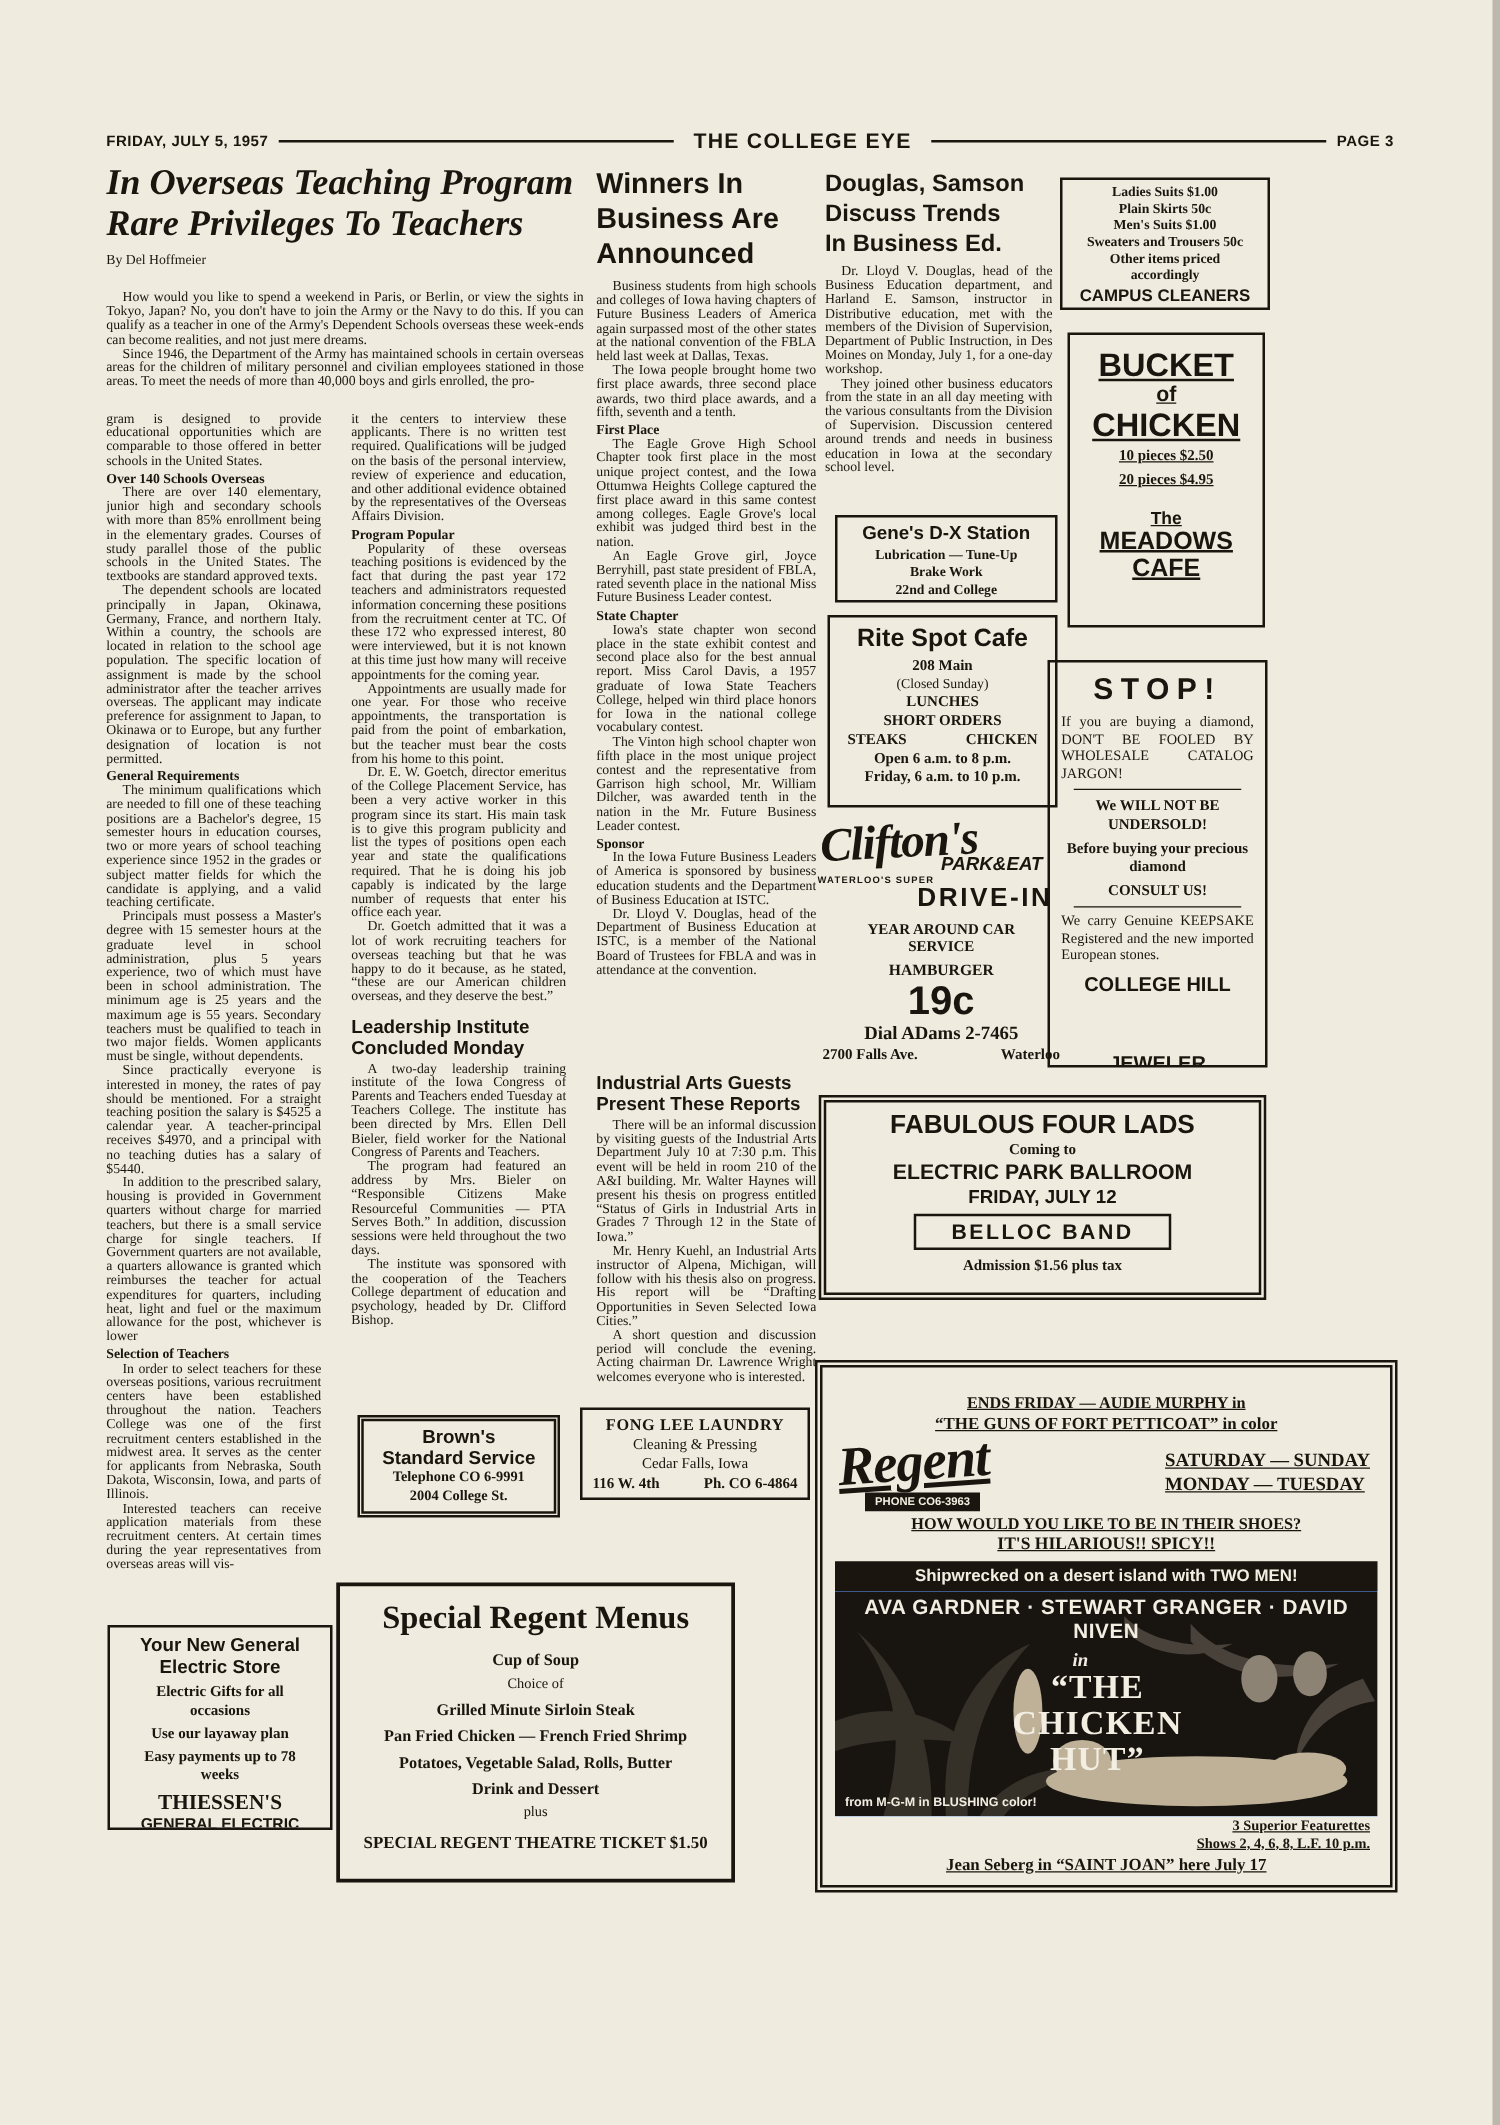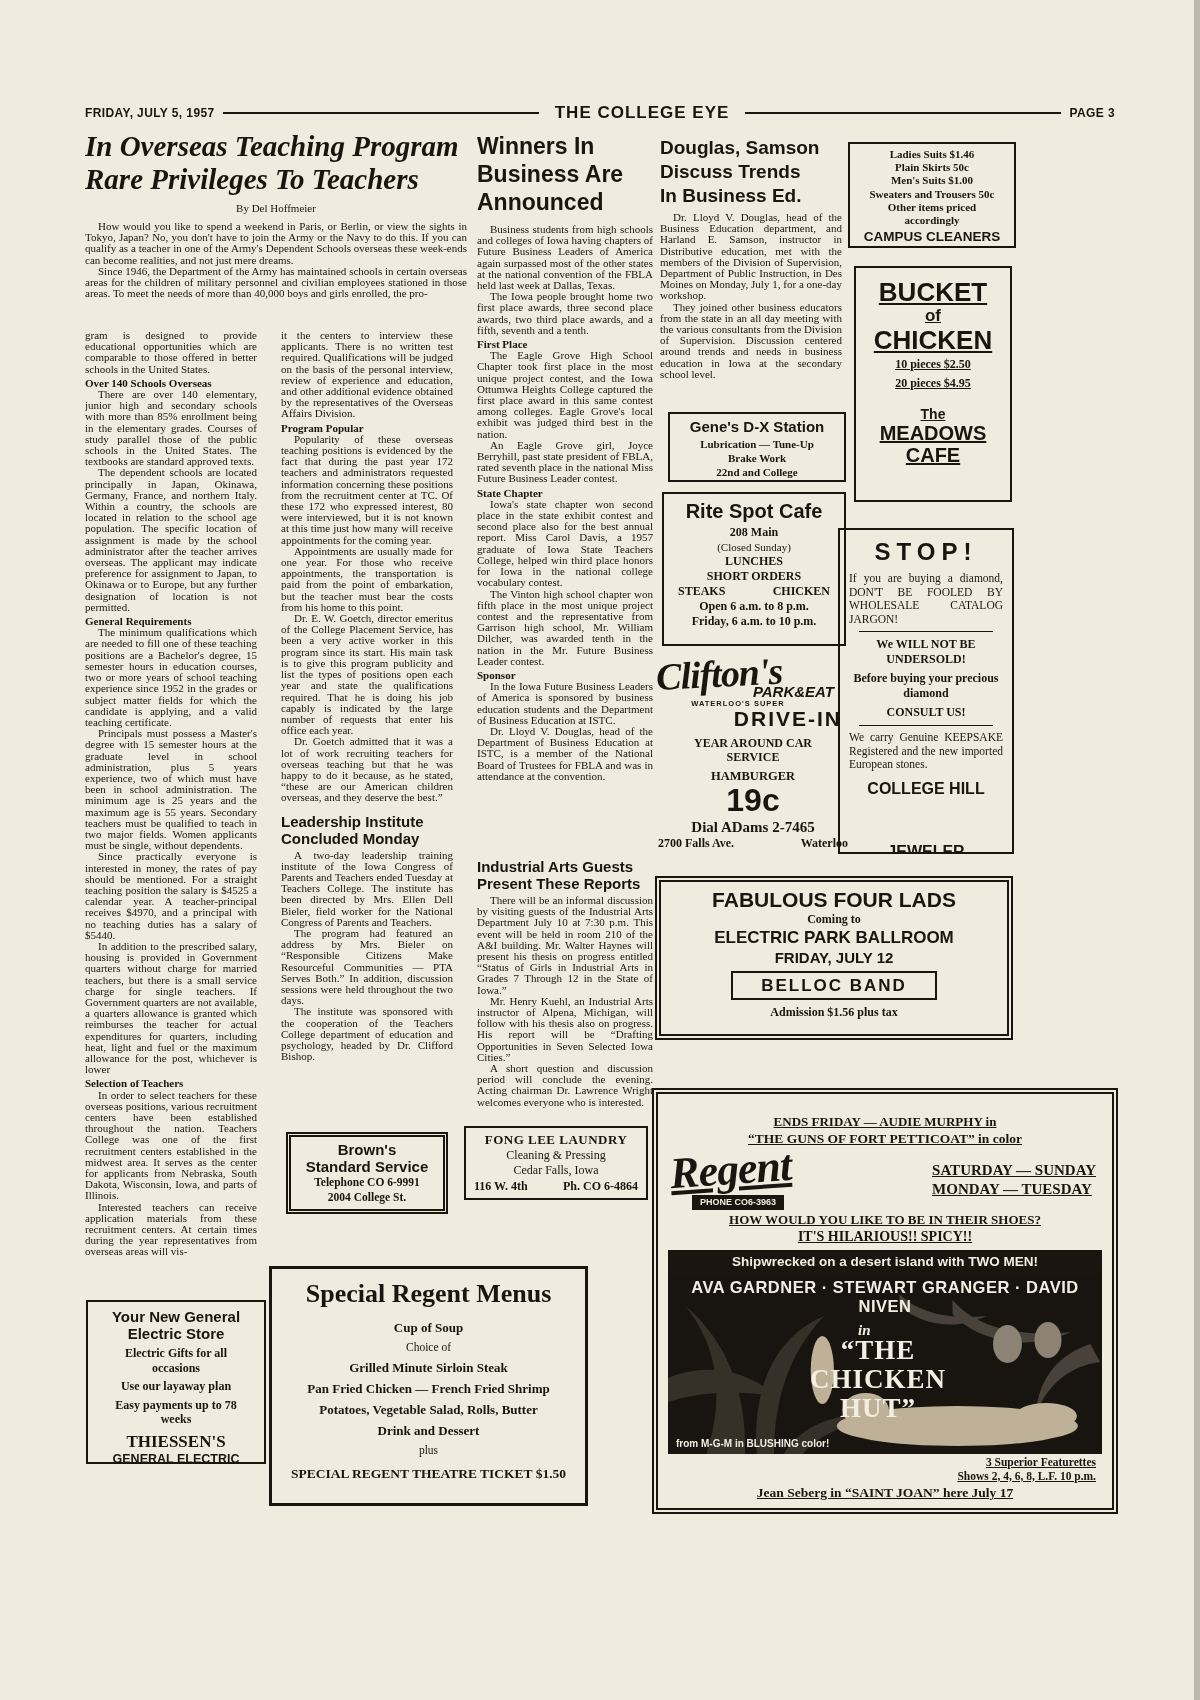--- a/index.html
+++ b/index.html
@@ -20,21 +20,21 @@
   .masthead { font:700 17px/18px "Liberation Sans","DejaVu Sans",sans-serif; letter-spacing:1px; white-space:nowrap; padding:0 8px; }
   .hrule { flex:1; border-top:2px solid #1a150e; margin:0 8px; height:0; }
 
   
   .flow { font-size:11px; line-height:11.2px; text-align:justify; overflow:hidden; }
   .flow .t-p  { text-indent:13px; }
   .flow .t-pc { text-indent:0; }
   .flow .t-h  { font-weight:700; text-align:left; margin-top:3px; }
 
   .main-title { font:italic 700 29px/33px "Liberation Serif","DejaVu Serif",serif; }
-  .byline { font:400 11px/14px "Liberation Serif",serif; text-align:center; margin:5px 0 6px 0; }
+  .byline { font:400 11px/14px "Liberation Serif",serif; text-align:left; margin:5px 0 18px 0; }
   .intro-block { top:130px; left:85px; width:382px; }
 
   .col1-flow { top:330px; left:85px;  width:172px; height:962px; }
   .col2-flow { top:330px; left:281px; width:172px; height:794px; }
 
   .winners-title { top:132px; left:477px; width:184px; font:700 23px/28px "Liberation Sans","DejaVu Sans",sans-serif; }
   .col3-flow { top:224px; left:477px; width:176px; height:628px; }
   .industrial-block { top:858px; left:477px; width:176px; height:262px; }
 
   .douglas-title { top:136px; left:660px; width:190px; font:700 19px/24px "Liberation Sans","DejaVu Sans",sans-serif; }
@@ -72,21 +72,21 @@
 
   .rite-ad { top:492px; left:662px; width:184px; height:154px; padding:6px 8px; }
   .rite-title { font:700 20px/22px "Liberation Sans",sans-serif; margin-bottom:3px; }
   .rite-line { font:700 12px/15px "Liberation Serif",serif; }
   .rite-small { font:400 11px/14px "Liberation Serif",serif; }
   .rite-split { display:flex; justify-content:space-between; font:700 12px/15px "Liberation Serif",serif; padding:0 6px; }
 
   .cliftons-ad { top:654px; left:654px; width:198px; height:212px; text-align:center; overflow:hidden; }
   .clif-logo { font:italic 700 38px/36px "Liberation Serif",serif; letter-spacing:-1px; transform:rotate(-3deg); text-align:left; padding-left:2px; }
   .clif-park { font:italic 700 15px/15px "Liberation Sans",sans-serif; text-align:right; padding-right:18px; margin-top:-6px; }
-  .clif-super { font:700 7.5px/9px "Liberation Sans",sans-serif; letter-spacing:1px; text-align:center; padding-right:30px; }
+  .clif-super { font:700 7.5px/9px "Liberation Sans",sans-serif; letter-spacing:1px; text-align:left; padding-right:30px; }
   .clif-drive { font:700 21px/22px "Liberation Sans",sans-serif; letter-spacing:2px; text-align:right; padding-right:10px; }
   .clif-svc { font:700 12px/14px "Liberation Serif",serif; margin-top:6px; }
   .clif-item { font:700 12.5px/16px "Liberation Serif",serif; margin-top:4px; }
   .clif-price { font:700 32px/32px "Liberation Sans",sans-serif; }
   .clif-dial { font:700 15px/18px "Liberation Serif",serif; margin-top:2px; }
   .clif-addr { display:flex; justify-content:space-between; font:700 12px/15px "Liberation Serif",serif; padding:0 4px; }
 
   .ffl-ad { top:876px; left:655px; width:358px; height:164px; border:6px double #1a150e; text-align:center; padding:6px 4px; overflow:hidden; }
   .ffl-l1 { font:700 21px/24px "Liberation Sans",sans-serif; }
   .ffl-l2 { font:700 12px/15px "Liberation Serif",serif; }
@@ -280,21 +280,21 @@
   <div class="clif-price">19c</div>
   <div class="clif-dial">Dial ADams 2-7465</div>
   <div class="clif-addr">
     <span>2700 Falls Ave.</span>
     <span>Waterloo</span>
   </div>
 </div>
 
 <div class="abs adbox campus-ad">
   <div>
-      <div class="t-line">Ladies Suits $1.46</div>
+      <div class="t-line">Ladies Suits $1.00</div>
       <div class="t-line">Plain Skirts 50c</div>
       <div class="t-line">Men's Suits $1.00</div>
       <div class="t-line">Sweaters and Trousers 50c</div>
       <div class="t-line">Other items priced</div>
       <div class="t-line">accordingly</div>
     </div>
   <div class="campus-name">CAMPUS CLEANERS</div>
 </div>
 
 <div class="abs adbox bucket-ad">

